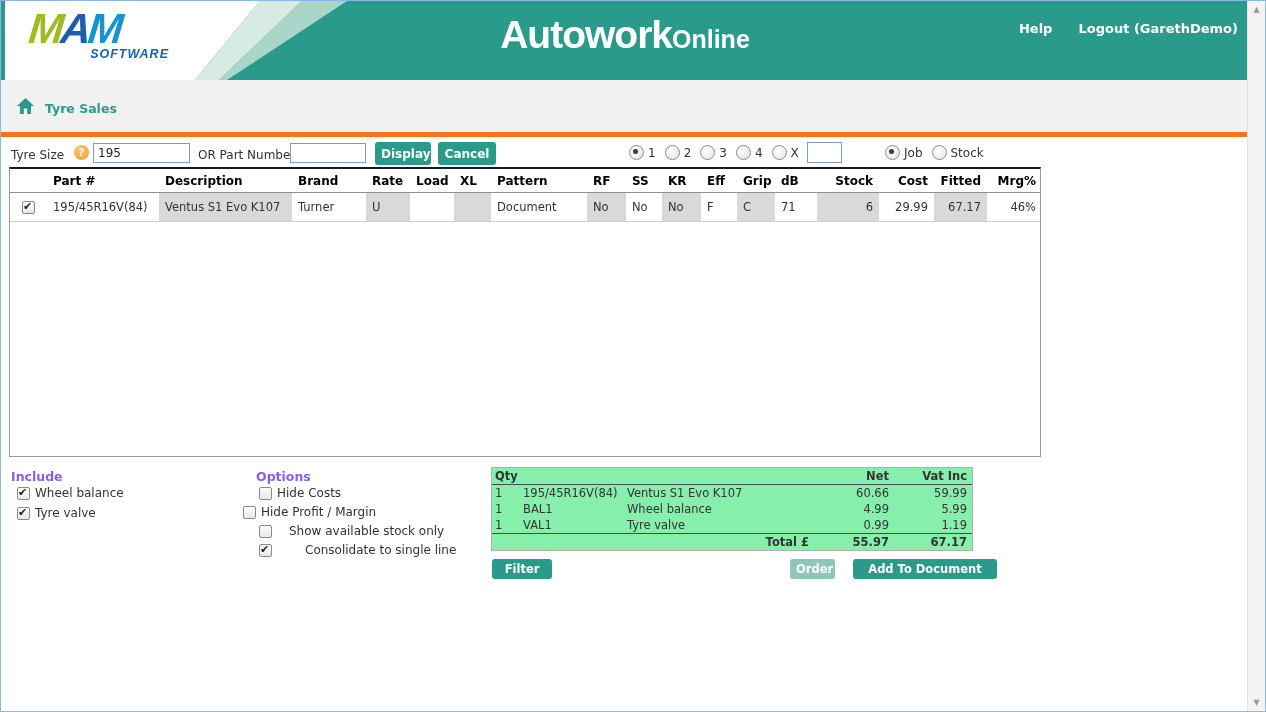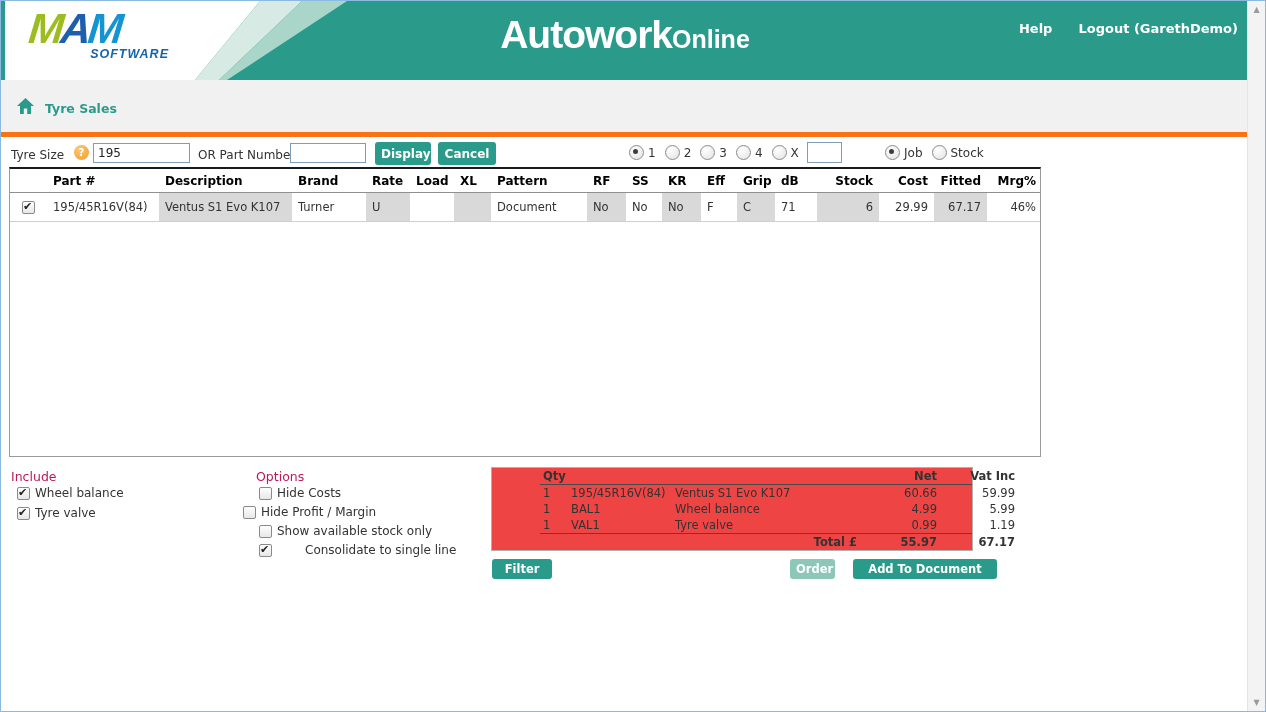--- a/index.html
+++ b/index.html
@@ -63,27 +63,27 @@
   .th{font-size:12px;font-weight:bold;color:#000;padding:5px 6px 4px;white-space:nowrap;overflow:hidden;cursor:pointer;}
   .tdata{border-bottom:1px solid #cfcfcf;}
   .td{font-size:11.5px;color:#333;padding:7px 6px;white-space:nowrap;overflow:hidden;}
   .td.shade{background:#d9d9d9;}
   .num{text-align:right;}
   .cbcell{display:flex;align-items:center;justify-content:center;padding:0;}
 
   .status-note{position:absolute;left:10px;top:456px;font-size:11.5px;color:#333;}
 
   
-  .sec-title{position:absolute;font-size:12.5px;font-weight:normal;color:#be185d;}
+  .sec-title{position:absolute;font-size:12.5px;font-weight:bold;color:#8b5cf6;}
   .chk-row{position:absolute;display:flex;align-items:center;font-size:12px;color:#333;}
   .chk-row .clabel{margin-left:5px;cursor:pointer;}
 
   
   .basket{position:absolute;left:490px;top:466px;width:482px;box-sizing:border-box;
-          border:1px solid #b0b0b0;background:#ef4444;font-size:11.5px;color:#333;padding-left:48px;}
+          border:1px solid #b0b0b0;background:#86efac;font-size:11.5px;color:#333;}
   .bgrid{display:grid;grid-template-columns:28px 104px 188px 80px 78px;align-items:center;}
   .bgrid > span{padding:1px 3px;white-space:nowrap;overflow:hidden;line-height:14px;}
   .bhead{font-weight:bold;border-bottom:1px solid #4a4a4a;}
   .btotal{font-weight:bold;border-top:1px solid #4a4a4a;}
 
   
   .scrollbar{position:absolute;right:0;top:0;width:17px;height:710px;background:#f3f3f3;
              border-left:1px solid #e4e4e4;}
   .sb-btn{position:absolute;left:0;width:17px;height:17px;color:#9a9a9a;font-size:8px;
           text-align:center;line-height:17px;cursor:pointer;}
@@ -210,21 +210,21 @@
 
   <span class="sec-title" style="left:255px;top:468px;">Options</span>
   <div class="chk-row" style="left:258px;top:485px;">
     <span class="cb"></span>
     <span class="clabel">Hide Costs</span>
   </div>
   <div class="chk-row" style="left:242px;top:504px;">
     <span class="cb"></span>
     <span class="clabel">Hide Profit / Margin</span>
   </div>
-  <div class="chk-row" style="left:258px;top:523px;">
+  <div class="chk-row" style="left:258px;top:523px;gap:12px;">
     <span class="cb"></span>
     <span class="clabel">Show available stock only</span>
   </div>
   <div class="chk-row" style="left:258px;top:542px;gap:28px;">
     <span class="cb checked"></span>
     <span class="clabel">Consolidate to single line</span>
   </div>
 
   <div class="basket">
     <div class="bgrid bhead">

